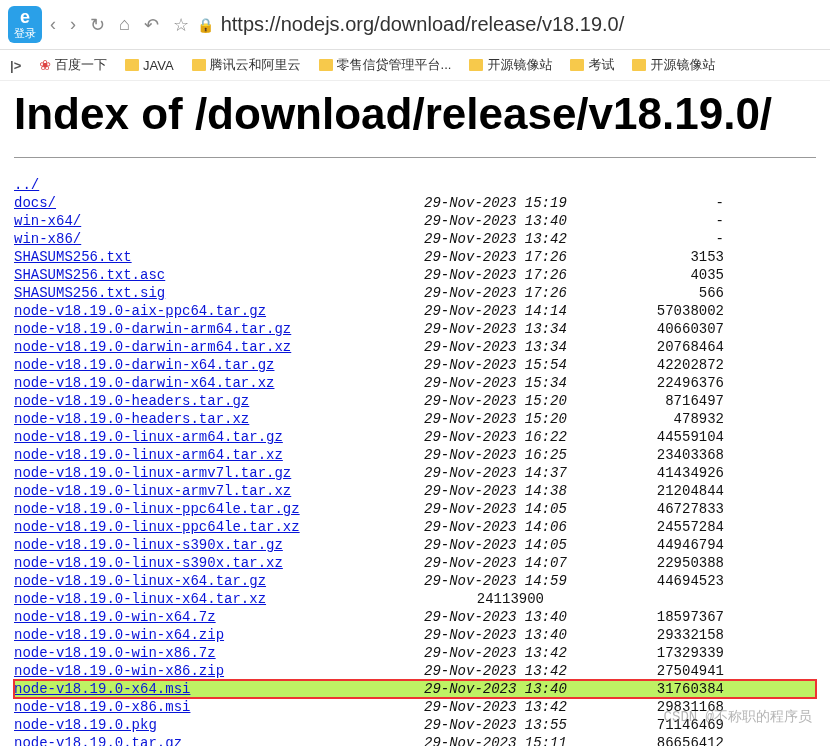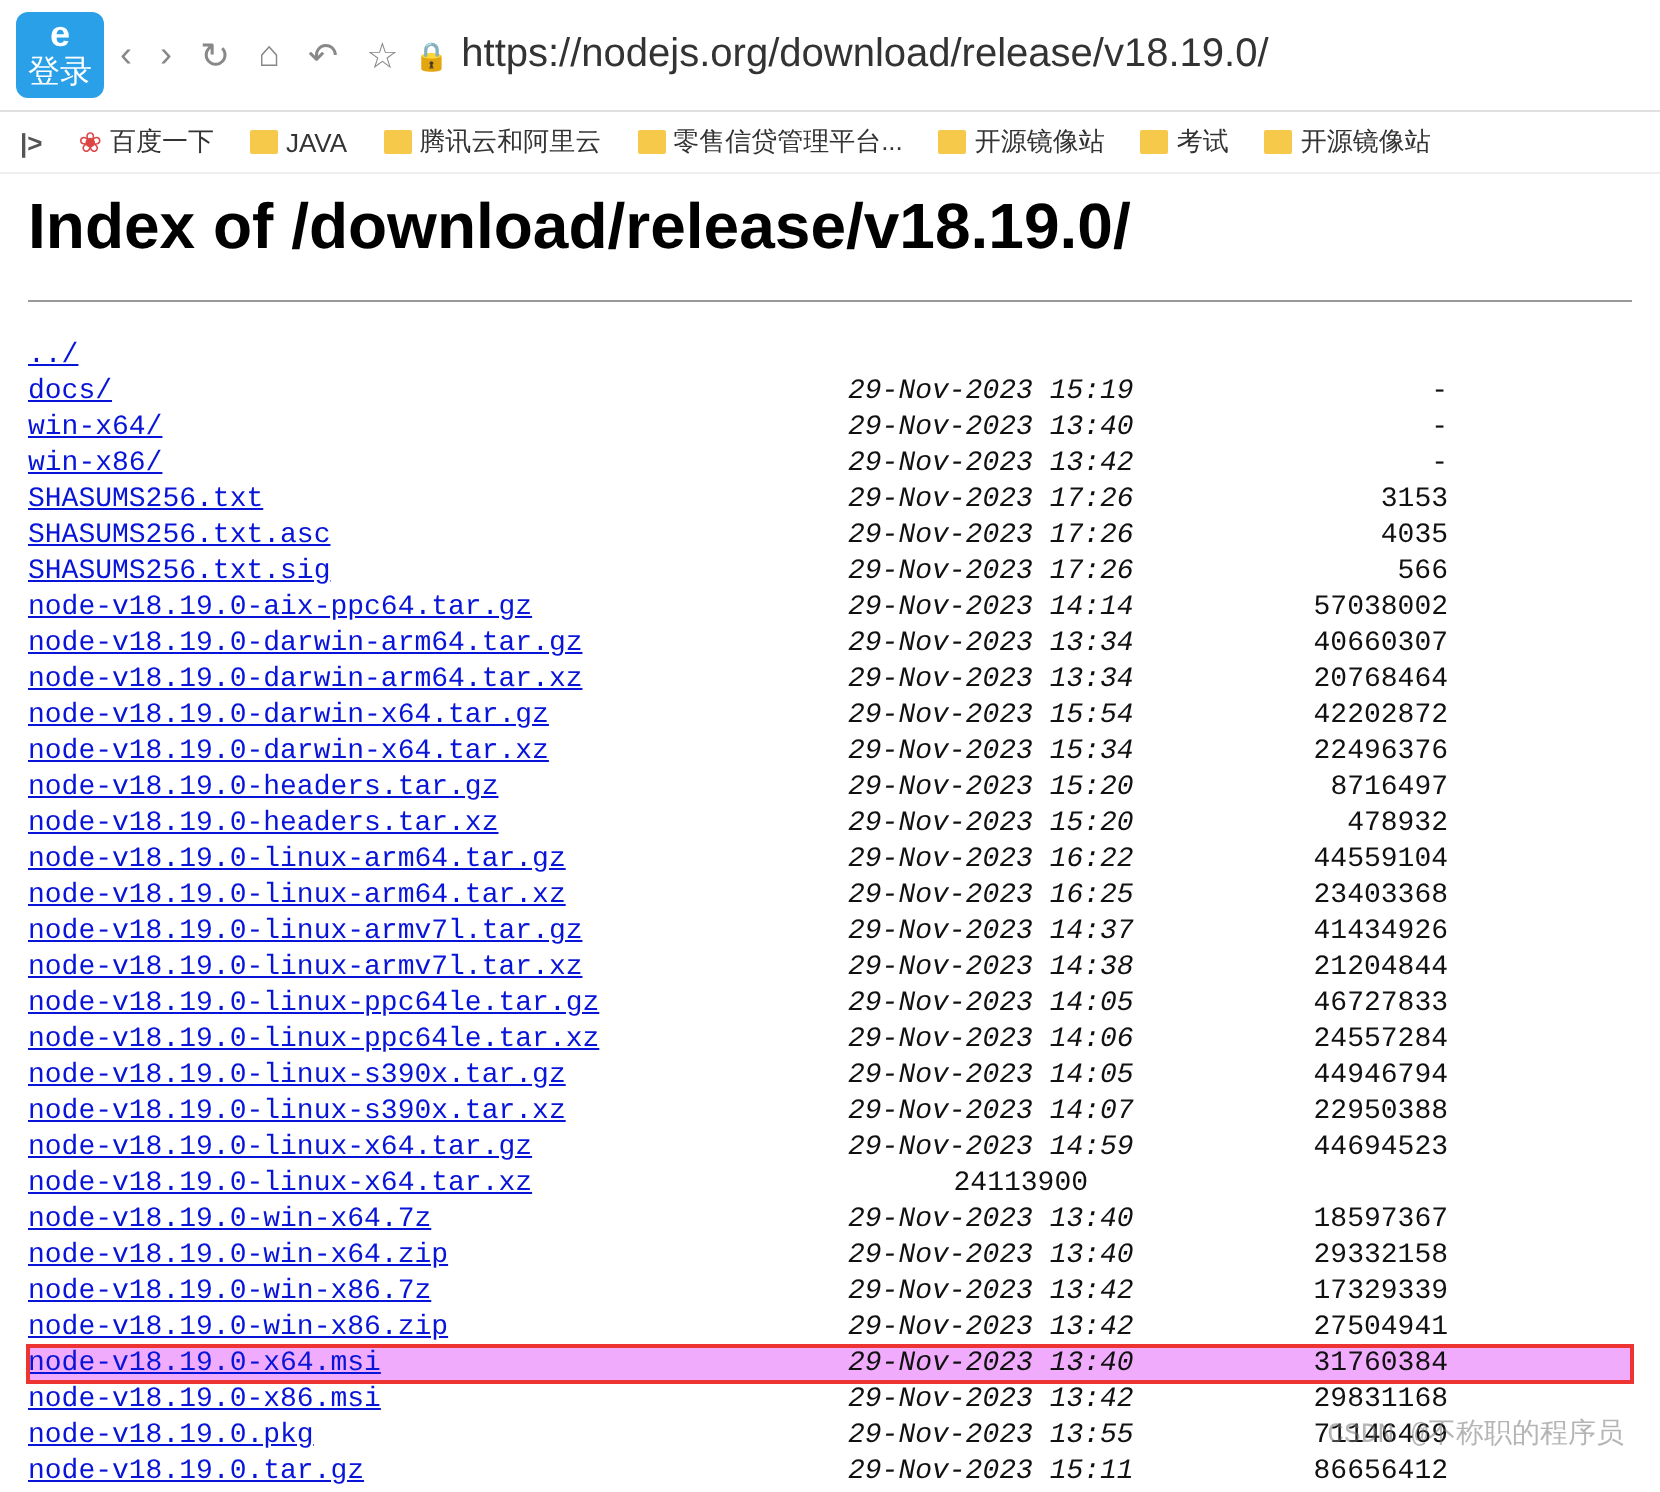--- a/index.html
+++ b/index.html
@@ -1,40 +1,40 @@
 <!DOCTYPE html>
 <html><head>
   <meta charset="utf-8">
   <style>
     * { margin: 0; padding: 0; box-sizing: border-box; }
     body { font-family: Arial, sans-serif; font-size: 13px; width: 830px; background: #fff; }
     
     .browser-toolbar { display: flex; align-items: center; padding: 6px 8px; gap: 8px; border-bottom: 1px solid #e0e0e0; }
     .login-badge { display: inline-flex; flex-direction: column; align-items: center; background: #2aa0e8; color: #fff; border-radius: 6px; padding: 2px 6px; font-size: 10px; }
     .login-badge .e-icon { font-size: 18px; font-weight: bold; line-height: 1; }
-    .login-badge .txt { font-size: 16px; }
+    .login-badge .txt { font-size: 11px; }
     .nav-icons { display: flex; gap: 14px; color: #888; font-size: 18px; align-items: center; }
     .nav-icons span { cursor: pointer; }
     .url-area { display: flex; align-items: center; gap: 6px; flex: 1; }
     .lock { color: #555; font-size: 14px; }
     .url { color: #333; font-size: 20px; }
     
     .bookmarks-bar { display: flex; align-items: center; padding: 6px 10px; gap: 18px; font-size: 13px; color: #333; border-bottom: 1px solid #eee; }
     .bm-item { display: flex; align-items: center; gap: 4px; cursor: pointer; }
     .bm-folder { width: 14px; height: 12px; background: #f7c94b; border-radius: 1px; display: inline-block; }
     .bm-paw { color: #d44; font-size: 14px; }
     .bm-pipe { color: #555; font-weight: bold; }
     
     .page-content { padding: 0 14px; }
-    .page-title { font-size: 32px; font-weight: bold; margin: 8px 0 18px 0; overflow: hidden; white-space: nowrap; }
+    .page-title { font-size: 44px; font-weight: bold; margin: 8px 0 18px 0; overflow: hidden; white-space: nowrap; }
     hr { border: none; border-top: 1px solid #999; margin-bottom: 18px; }
     
     .listing { font-family: "Courier New", SimSun, monospace; font-size: 14px; line-height: 18px; }
     .row { display: flex; white-space: pre; }
-    .row.highlighted { outline: 2px solid #e33; outline-offset: -1px; background: #f0abfc; }
+    .row.highlighted { outline: 2px solid #e33; outline-offset: -1px; background: #bef264; }
     .col-name { width: 410px; overflow: hidden; }
     .col-name a { color: #0814d8; text-decoration: underline; }
     .col-date { width: 180px; color: #111; font-style: italic; }
     .col-size { width: 120px; text-align: right; color: #111; }
     
     .watermark { position: absolute; right: 18px; top: 708px; color: rgba(120,120,120,0.55); font-size: 14px; font-family: Liberation Mono, monospace; pointer-events: none; }
   </style>
 </head>
 <body>
 

